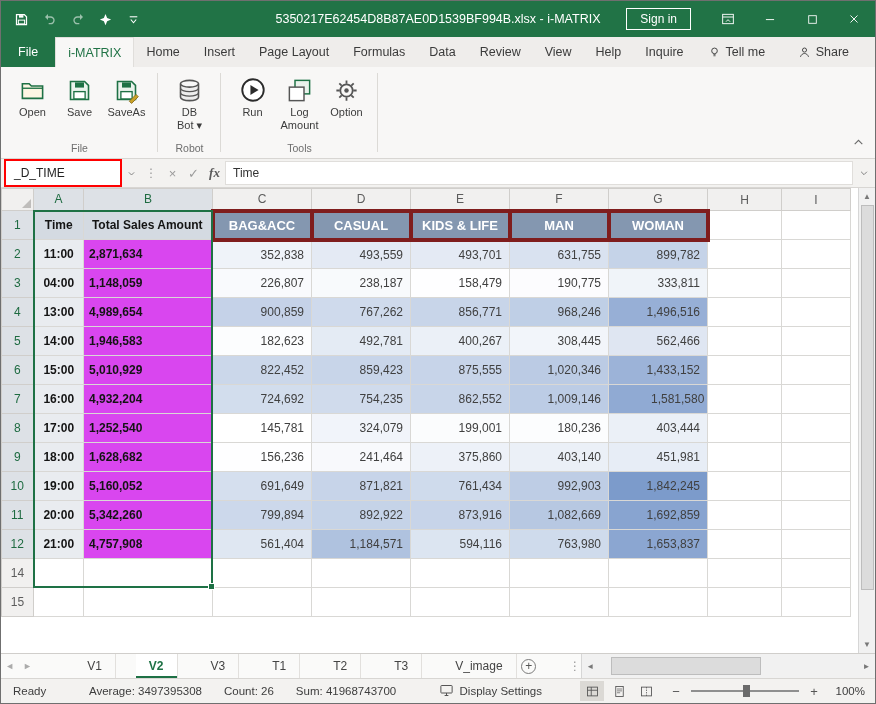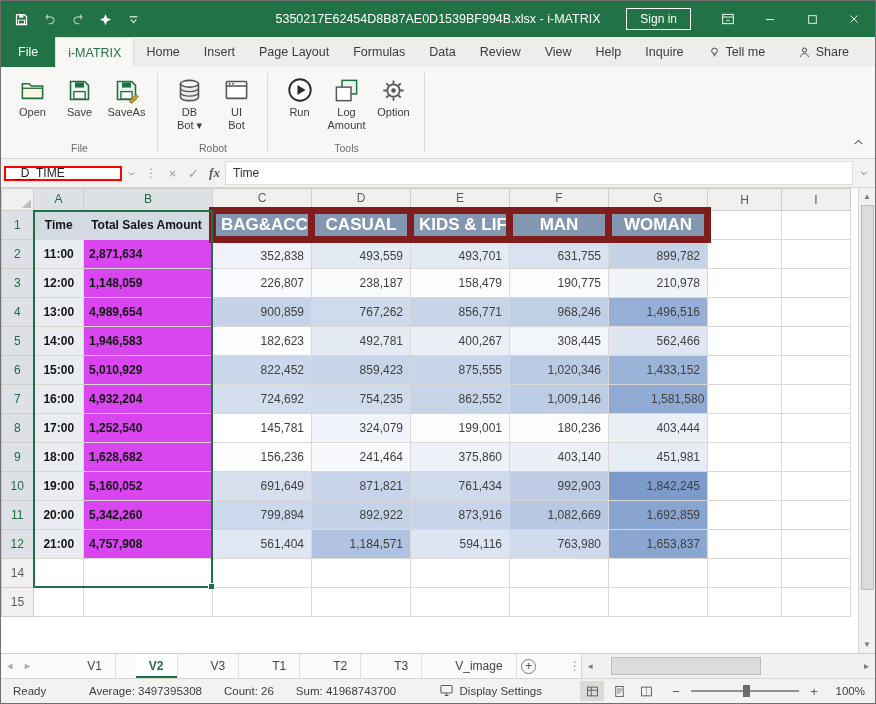--- a/index.html
+++ b/index.html
@@ -32,21 +32,21 @@
   .rgroup:after { content:''; position:absolute; right:0; top:6px; bottom:6px; width:1px; background:#DCDAD6; }
   .rbtns { display:flex; flex:1; align-items:flex-start; padding:2px 4px 0; }
   .rbtn { width:47px; display:flex; flex-direction:column; align-items:center; text-align:center; padding-top:3px; }
   .ricon { height:32px; display:flex; align-items:center; justify-content:center; }
   .rlabel { font-size:11px; color:#3c3c3c; line-height:13px; white-space:pre-line; }
   .rcap { font-size:10.5px; color:#6e6e6e; text-align:center; padding:3px 0 4px; }
   .collapse { position:absolute; right:10px; bottom:5px; }
 
   
   .formula-row { flex:0 0 29px; background:#F3F2F0; display:flex; align-items:center; padding-left:3px; border-bottom:1px solid #D8D6D3; }
-  .namebox { width:118px; height:15px; background:#fff; border:2px solid #FF0000;
+  .namebox { width:118px; height:28px; background:#fff; border:2px solid #FF0000;
              display:flex; align-items:center; padding-left:8px; font-size:12px; color:#222; }
   .nb-caret { width:18px; display:flex; justify-content:center; }
   .dots { color:#9a9a9a; padding:0 5px; font-size:12px; }
   .fbtn { width:21px; text-align:center; color:#9b9b9b; font-size:13px; }
   .fbtn.fx { font-family:"Liberation Serif", serif; font-style:italic; font-weight:bold; color:#5a5a5a; }
   .formula-input { flex:1; height:24px; background:#fff; border:1px solid #E0DEDB;
                    display:flex; align-items:center; padding-left:7px; font-size:12px; color:#333; }
   .fb-caret { width:22px; display:flex; justify-content:center; }
 
   
@@ -55,21 +55,21 @@
   th, td { overflow:hidden; white-space:nowrap; font-weight:normal; }
   .chr th { height:22px; background:#F1F0EF; border:1px solid #D0CECB; font-size:12px; color:#5c5c5c; text-align:center; }
   .chr th.sel { background:#DDE1E6; color:#1E6B41; border-bottom:2px solid #217346; }
   .corner { position:relative; }
   .corner:after { content:''; position:absolute; right:2px; bottom:2px;
                   border-left:9px solid transparent; border-bottom:9px solid #BFBDBB; }
   .rowhdr { background:#F1F0EF; border:1px solid #D0CECB; font-size:12px; color:#5c5c5c; text-align:center; height:29px; }
   .rowhdr.sel { background:#DDE1E6; color:#1E6B41; border-right:2px solid #217346; }
   td { border:1px solid #D9D8D5; font-size:12px; height:29px; padding:0 5px; color:#222; }
   .a-hdr, .b-hdr { background:#D4DAE2; font-weight:bold; text-align:center; color:#141414; padding:0 3px; }
-  .dept-hdr { background:#8497B0; color:#fff; font-weight:bold; text-align:center; font-size:17px; border:7px solid #7f1d1d; }
+  .dept-hdr { background:#8497B0; color:#fff; font-weight:bold; text-align:center; font-size:13px; border:4px solid #7f1d1d; }
   .time-cell { background:#E9ECF0; font-weight:bold; text-align:center; color:#141414; }
   .total-cell { background:#d946ef; font-weight:bold; text-align:left; color:#141414; padding-right:24px; }
   .num-cell { text-align:right; color:#404040; padding-right:7px; }
   .blank { background:#fff; }
   .selection { position:absolute; left:32px; top:22px; width:180px; height:378px;
                border:2px solid #1E7145; pointer-events:none; }
   .fill-handle { position:absolute; right:-4px; bottom:-4px; width:7px; height:7px;
                  background:#1E7145; border:1px solid #fff; pointer-events:auto; }
   .vscroll { position:absolute; top:0; right:0; bottom:0; width:17px; background:#F1F1F1;
              border-left:1px solid #D6D6D6; display:flex; flex-direction:column; align-items:center; }
@@ -273,32 +273,20 @@
               <span class="ricon">
                 <svg width="27" height="27" viewBox="0 0 24 24">
                   <path d="M4 6v12c0 1.7 3.6 3 8 3s8-1.3 8-3V6" fill="#EDEDED" stroke="#555" stroke-width="1.4"></path>
                   <ellipse cx="12" cy="6" rx="8" ry="3" fill="#F7F7F7" stroke="#555" stroke-width="1.4"></ellipse>
                   <path d="M4 10c0 1.7 3.6 3 8 3s8-1.3 8-3M4 14c0 1.7 3.6 3 8 3s8-1.3 8-3" fill="none" stroke="#555" stroke-width="1.2"></path>
                 </svg>
               </span>
               <span class="rlabel">DB
 Bot ▾</span>
             </div>
-            <div class="rbtn">
-              <span class="ricon">
-                <svg width="27" height="27" viewBox="0 0 24 24">
-                  <rect x="3" y="4" width="18" height="15" rx="1" fill="#fff" stroke="#555" stroke-width="1.4"></rect>
-                  <path d="M3 8h18" stroke="#555" stroke-width="1.4"></path>
-                  <circle cx="6" cy="6" r=".9" fill="#555"></circle>
-                  <circle cx="9" cy="6" r=".9" fill="#555"></circle>
-                </svg>
-              </span>
-              <span class="rlabel">UI
-Bot</span>
-            </div>
           </div>
           <div class="rcap">Robot</div>
         </div>
         <div class="rgroup">
           <div class="rbtns">
             <div class="rbtn">
               <span class="ricon">
                 <svg width="28" height="28" viewBox="0 0 24 24">
                   <circle cx="12" cy="12" r="9.2" fill="#fff" stroke="#2b2b2b" stroke-width="1.6"></circle>
                   <path d="M9.8 7.8l7 4.2-7 4.2z" fill="#2b2b2b"></path>
@@ -402,27 +390,27 @@
             <td class="num-cell" style="background: rgb(239, 243, 249);">352,838</td>
             <td class="num-cell" style="background: rgb(228, 234, 244);">493,559</td>
             <td class="num-cell" style="background: rgb(228, 234, 244);">493,701</td>
             <td class="num-cell" style="background: rgb(217, 226, 240);">631,755</td>
             <td class="num-cell" style="background: rgb(197, 211, 232);">899,782</td>
             <td class="blank"></td>
             <td class="blank"></td>
           </tr>
           <tr>
             <th class="rowhdr sel">3</th>
-            <td class="time-cell">12:00</td>
+            <td class="time-cell">04:00</td>
             <td class="total-cell">1,148,059</td>
             <td class="num-cell" style="background: rgb(249, 250, 253);">226,807</td>
             <td class="num-cell" style="background: rgb(248, 250, 252);">238,187</td>
             <td class="num-cell" style="background: rgb(254, 254, 255);">158,479</td>
             <td class="num-cell" style="background: rgb(252, 252, 254);">190,775</td>
-            <td class="num-cell" style="background: rgb(240, 244, 249);">210,978</td>
+            <td class="num-cell" style="background: rgb(240, 244, 249);">333,811</td>
             <td class="blank"></td>
             <td class="blank"></td>
           </tr>
           <tr>
             <th class="rowhdr sel">4</th>
             <td class="time-cell">13:00</td>
             <td class="total-cell">4,989,654</td>
             <td class="num-cell" style="background: rgb(197, 210, 232);">900,859</td>
             <td class="num-cell" style="background: rgb(207, 218, 236);">767,262</td>
             <td class="num-cell" style="background: rgb(200, 213, 233);">856,771</td>

